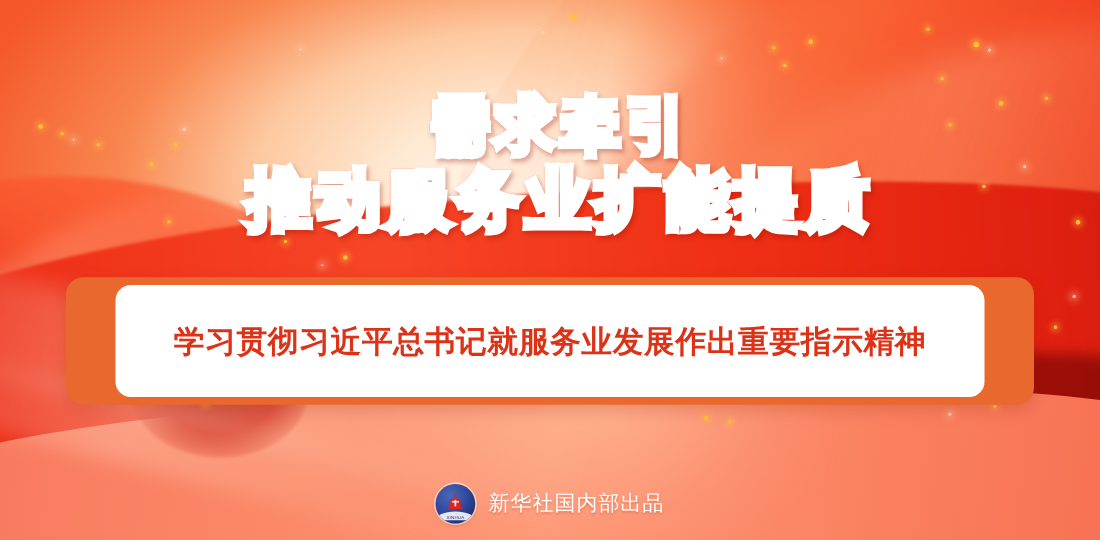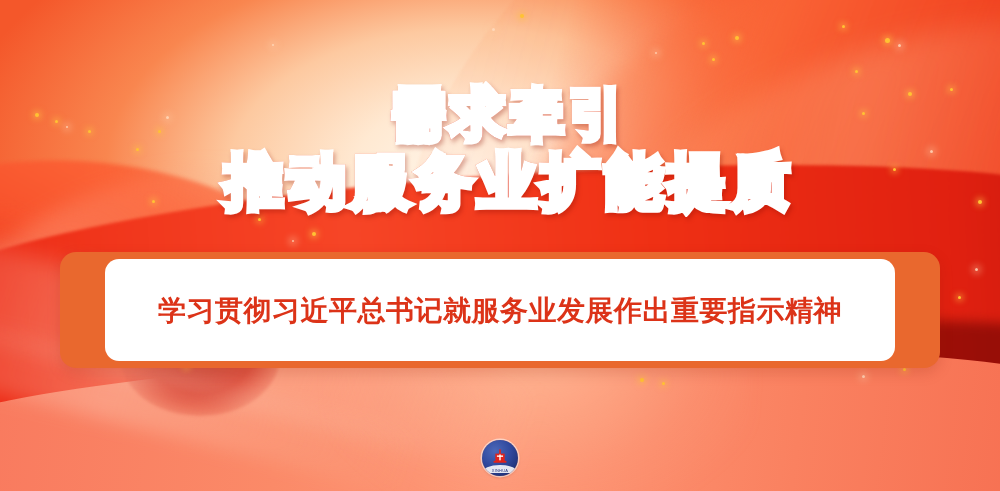--- a/index.html
+++ b/index.html
@@ -336,15 +336,16 @@
       <svg class="emblem" viewBox="0 0 20 20">
         <rect x="4.5" y="6" width="11" height="10" fill="#E2231A"></rect>
         <rect x="9" y="1" width="2" height="6" fill="#E2231A"></rect>
         <rect x="6.4" y="8.2" width="7.2" height="1.6" fill="#FFFFFF"></rect>
         <rect x="9.1" y="7" width="1.8" height="7" fill="#FFFFFF" opacity="0.9"></rect>
         <rect x="2.5" y="14.5" width="15" height="2.2" fill="#E2231A"></rect>
       </svg>
       <div class="band"></div>
       <div class="band-text">XINHUA</div>
     </div>
+    <div class="footer-text">新华社国内部出品</div>
   </div>
 
 </div>
 
 </body></html>

